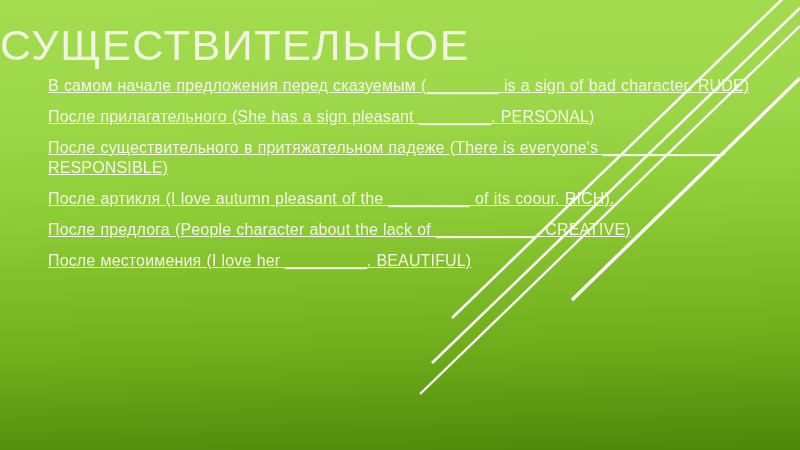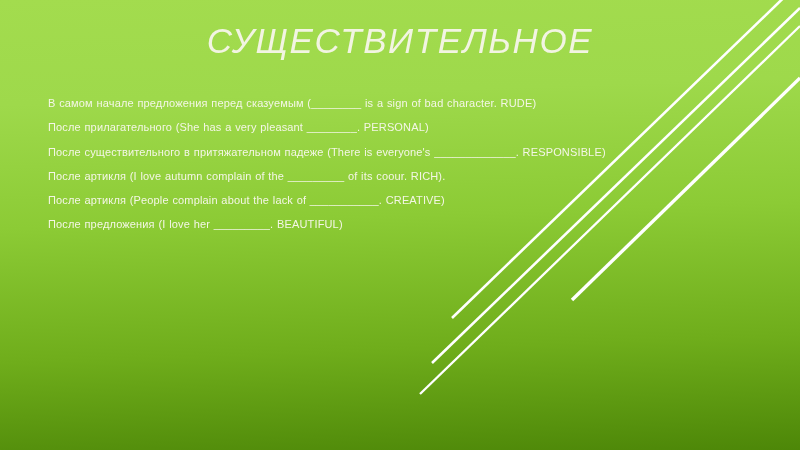--- a/index.html
+++ b/index.html
@@ -21,40 +21,40 @@
     inset: 0;
     width: 800px;
     height: 450px;
     pointer-events: none;
   }
   .slide-title {
     position: absolute;
     left: 0;
     right: 0;
     top: 22px;
-    text-align: center;
+    text-align: left;
     color: #f2f4e2;
     font-family: "Liberation Sans", sans-serif;
-    font-size: 35px;
+    font-size: 43px;
     font-weight: 300;
     letter-spacing: 1.6px;
     line-height: 1.1;
     white-space: nowrap;
     text-transform: uppercase;
-    font-style: italic;
   }
   .body-block {
     position: absolute;
     left: 48px;
-    top: 96px;
+    top: 76px;
     width: 704px;
     color: #f4f6e6;
-    font-size: 11px;
+    font-size: 16px;
     font-weight: 400;
     letter-spacing: 0.15px;
+    text-decoration: underline;
   }
   .bullet-line {
     line-height: 1.30;
     margin-bottom: 10px;
     word-spacing: 0.5px;
   }
   .bullet-line:last-child { margin-bottom: 0; }
 </style>
 </head>
 <body>
@@ -67,20 +67,20 @@
       <line x1="800" y1="8" x2="432" y2="363" stroke-width="2.6"></line>
       <line x1="800" y1="26" x2="420" y2="394" stroke-width="2.3"></line>
       <line x1="800" y1="78" x2="572" y2="300" stroke-width="3.4"></line>
     </g>
   </svg>
 
   <div class="slide-title">СУЩЕСТВИТЕЛЬНОЕ</div>
 
   <div class="body-block">
     <div class="bullet-line">В самом начале предложения перед сказуемым (________ is a sign of bad character. RUDE)</div>
-    <div class="bullet-line">После прилагательного (She has a very pleasant ________. PERSONAL)</div>
+    <div class="bullet-line">После прилагательного (She has a sign pleasant ________. PERSONAL)</div>
     <div class="bullet-line">После существительного в притяжательном падеже (There is everyone's _____________. RESPONSIBLE)</div>
-    <div class="bullet-line">После артикля (I love autumn complain of the _________ of its coour. RICH).</div>
-    <div class="bullet-line">После артикля (People complain about the lack of ___________. CREATIVE)</div>
-    <div class="bullet-line">После предложения (I love her _________. BEAUTIFUL)</div>
+    <div class="bullet-line">После артикля (I love autumn pleasant of the _________ of its coour. RICH).</div>
+    <div class="bullet-line">После предлога (People character about the lack of ___________. CREATIVE)</div>
+    <div class="bullet-line">После местоимения (I love her _________. BEAUTIFUL)</div>
   </div>
 
 </div>
 
 </body></html>

